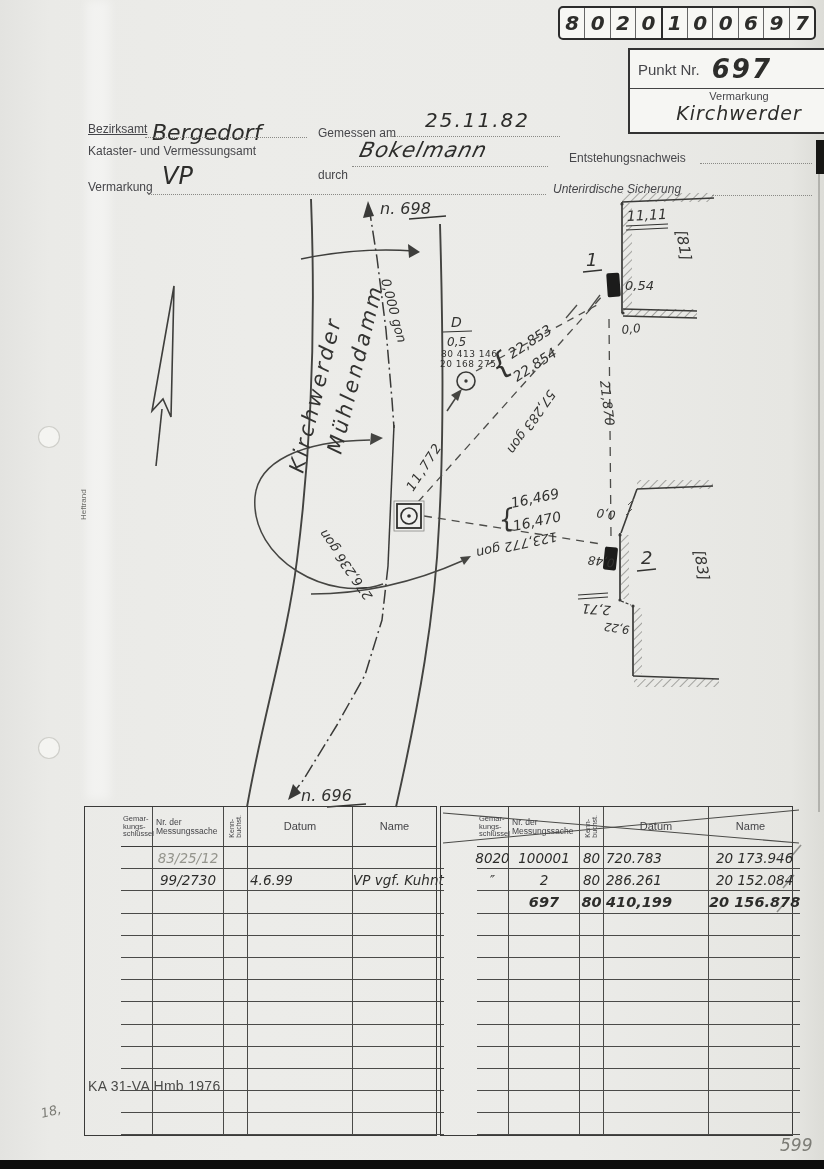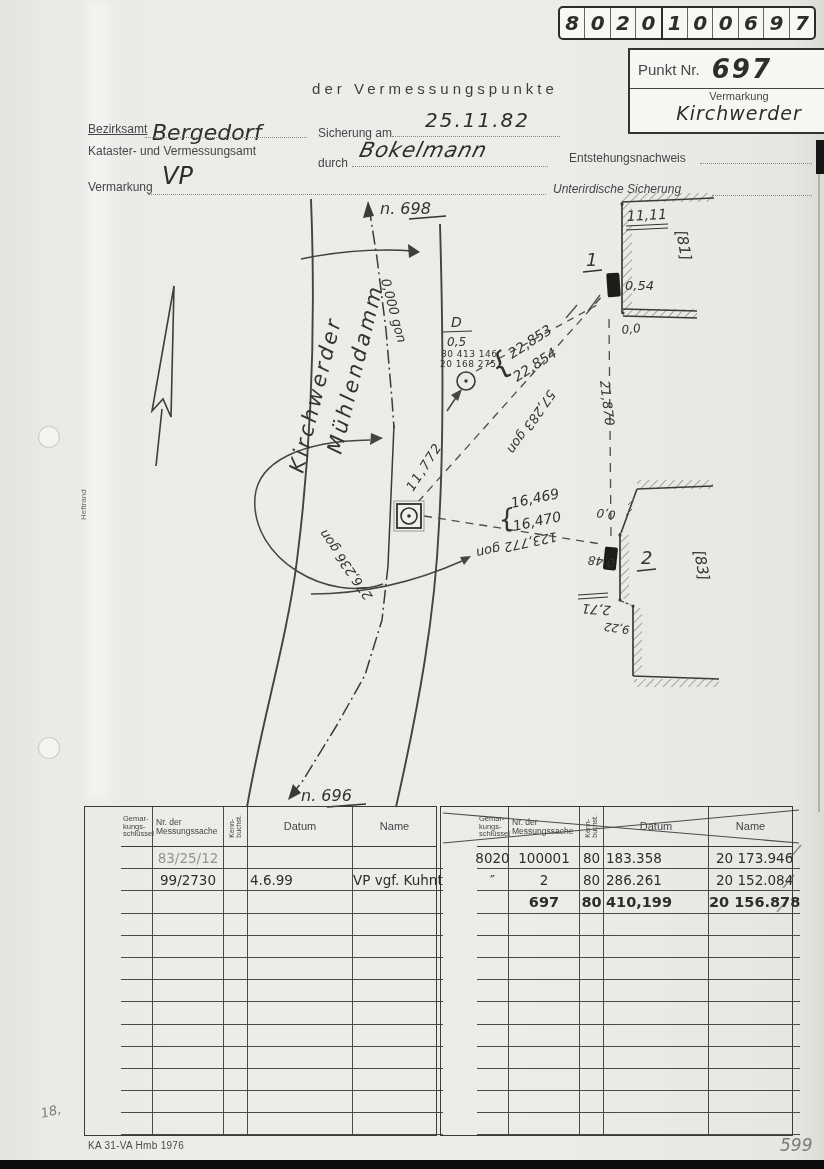--- a/index.html
+++ b/index.html
@@ -39,24 +39,24 @@
     white-space:pre-line;text-align:left;line-height:1.05;color:#454548;}
   .thead>div:last-child{border-right:none;}
   .h1{font-size:7.5px;justify-content:flex-start !important;padding-left:2px;}
   .h2{font-size:8.5px;justify-content:flex-start !important;padding-left:3px;}
   .h3 span{transform:rotate(-90deg);font-size:7px;white-space:pre-line;display:block;text-align:left;}
   .h4,.h5{font-size:11px;text-align:center !important;}
   .tbody{grid-auto-rows:22.2px;}
   .tbody>div{border-right:1px solid #4a4a48;border-bottom:1px solid #4a4a48;display:flex;align-items:center;justify-content:center;
     white-space:pre;overflow:visible;}
   .tbody>div.c4{border-right:none;}
-  .hwc{font-family:"DejaVu Sans",sans-serif;font-size:13.5px;color:#2d2d2b;}
+  .hwc{font-family:"DejaVu Sans",sans-serif;font-style:italic;font-size:13.5px;color:#2d2d2b;}
   .strongc{font-weight:bold;font-size:14.5px;}
   .leftal{justify-content:flex-start !important;padding-left:2px;}
-  .footer-id{left:88px;top:1140px;font-size:10px;color:#4a4a48;letter-spacing:.3px;}
+  .footer-id{left:88px;top:1078px;font-size:14px;color:#4a4a48;letter-spacing:.3px;}
 </style>
 </head>
 <body>
 
 <div class="page">
 
   <div class="abs band" style="left:86px;top:0;width:24px;height:800px;"></div>
 
   <svg class="abs" style="left:0;top:0;" width="824" height="1169" viewBox="0 0 824 1169">
     <defs>
@@ -244,32 +244,31 @@
     <div class="row1">
       <span class="lbl print">Punkt Nr.</span>
       <span class="num hw">697</span>
     </div>
     <div class="row2">
       <div class="glbl print">Vermarkung</div>
       <div class="gval hw">Kirchwerder</div>
     </div>
   </div>
 
-  <div class="abs subtitle">der Vermessungspunkte</div>
 
   <div class="abs flabel print" style="left:88px;top:122px;text-decoration:underline;">Bezirksamt</div>
   <div class="abs hw" style="left:152px;top:120px;font-size:22px;">Bergedorf</div>
   <div class="abs dotted" style="left:145px;top:136px;width:162px;"></div>
   <div class="abs flabel print" style="left:88px;top:144px;">Kataster- und Vermessungsamt</div>
 
-  <div class="abs flabel print" style="left:318px;top:126px;">Sicherung am</div>
+  <div class="abs flabel print" style="left:318px;top:126px;">Gemessen am</div>
   <div class="abs hw" style="left:425px;top:108px;font-size:20px;letter-spacing:2px;">25.11.82</div>
   <div class="abs dotted" style="left:392px;top:135px;width:168px;"></div>
 
-  <div class="abs flabel print" style="left:318px;top:156px;">durch</div>
+  <div class="abs flabel print" style="left:318px;top:168px;">durch</div>
   <div class="abs hw" style="left:360px;top:138px;font-size:21px;transform:skewX(-14deg);letter-spacing:1px;">Bokelmann</div>
   <div class="abs dotted" style="left:352px;top:165px;width:196px;"></div>
   <div class="abs flabel print" style="left:553px;top:151px;margin-left:16px;">Entstehungsnachweis</div>
   <div class="abs dotted" style="left:700px;top:162px;width:112px;"></div>
 
   <div class="abs flabel print" style="left:88px;top:180px;">Vermarkung</div>
   <div class="abs hw" style="left:162px;top:162px;font-size:24px;">VP</div>
   <div class="abs dotted" style="left:148px;top:193px;width:398px;"></div>
   <div class="abs flabel print" style="left:553px;top:182px;font-style:italic;">Unterirdische Sicherung</div>
   <div class="abs dotted" style="left:712px;top:194px;width:100px;"></div>
@@ -364,21 +363,21 @@
 Messungssache</div>
       <div class="h3"><span>Kenn-
 buchst.</span></div>
       <div class="h4">Datum</div>
       <div class="h5">Name</div>
     </div>
     <div class="tbody" id="right-body">
         <div class="c0 hwc">8020</div>
         <div class="c1 hwc">100001</div>
         <div class="c2 hwc">80</div>
-        <div class="c3 hwc leftal">183.358</div>
+        <div class="c3 hwc leftal">720.783</div>
         <div class="c4 hwc">20 173.946</div>
         <div class="c0 hwc">″</div>
         <div class="c1 hwc">2</div>
         <div class="c2 hwc">80</div>
         <div class="c3 hwc leftal">286.261</div>
         <div class="c4 hwc">20 152.084</div>
         <div class="c0"></div>
         <div class="c1 hwc strongc">697</div>
         <div class="c2 hwc strongc">80</div>
         <div class="c3 hwc strongc leftal">410,199</div>

